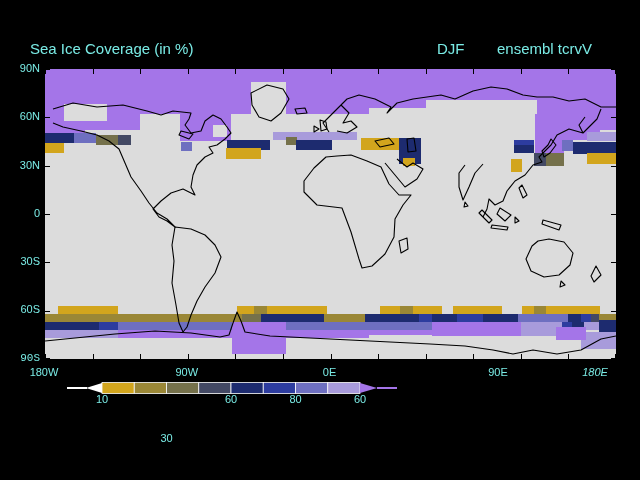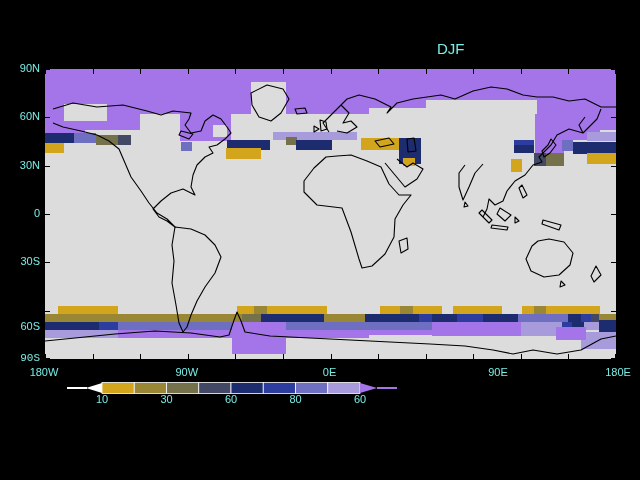--- a/index.html
+++ b/index.html
@@ -20,21 +20,23 @@
   #colorbar{position:absolute;left:60px;top:379px;width:345px;height:30px;}
   #colorbar svg{position:absolute;left:0;top:0;}
   .cb-label{position:absolute;top:14px;width:30px;margin-left:-15px;text-align:center;
             font-size:11px;color:#7AEBE5;}
 </style>
 </head>
 <body>
 
 <div id="screen">
 
+  <div id="plot-title" class="cyan">Sea Ice Coverage (in %)</div>
   <div id="season-label" class="cyan">DJF</div>
+  <div id="run-label" class="cyan">ensembl tcrvV</div>
 
   <div id="map-panel">
     <div id="cells-layer">
         <div class="cell" style="left: 0px; top: 0px; width: 571px; height: 45.1111px; background: rgb(164, 117, 232);"></div>
         <div class="cell" style="left: 0px; top: 45.1111px; width: 39.6528px; height: 19.3333px; background: rgb(164, 117, 232);"></div>
         <div class="cell" style="left: 39.6528px; top: 45.1111px; width: 55.5139px; height: 16.1111px; background: rgb(164, 117, 232);"></div>
         <div class="cell" style="left: 134.819px; top: 45.1111px; width: 50.7556px; height: 27.3889px; background: rgb(164, 117, 232);"></div>
         <div class="cell" style="left: 490.108px; top: 45.1111px; width: 28.55px; height: 38.6667px; background: rgb(164, 117, 232);"></div>
         <div class="cell" style="left: 518.658px; top: 45.1111px; width: 36.4806px; height: 25.7778px; background: rgb(164, 117, 232);"></div>
         <div class="cell" style="left: 555.139px; top: 45.1111px; width: 15.8611px; height: 16.1111px; background: rgb(164, 117, 232);"></div>
@@ -178,29 +180,29 @@
         <div class="tick" style="left: 566px; top: 0px; width: 5px; height: 1px;"></div>
       </div>
   </div>
 
   <div id="lat-labels">
       <div class="lat-label cyan" style="left: 4px; top: 63px;">90N</div>
       <div class="lat-label cyan" style="left: 4px; top: 111.333px;">60N</div>
       <div class="lat-label cyan" style="left: 4px; top: 159.667px;">30N</div>
       <div class="lat-label cyan" style="left: 4px; top: 208px;">0</div>
       <div class="lat-label cyan" style="left: 4px; top: 256.333px;">30S</div>
-      <div class="lat-label cyan" style="left: 4px; top: 321px;">60S</div>
+      <div class="lat-label cyan" style="left: 4px; top: 304px;">60S</div>
       <div class="lat-label cyan" style="left: 4px; top: 353px; font-family: Liberation Mono, monospace;">90S</div>
     </div>
   <div id="lon-labels">
       <div class="lon-label cyan" style="left: 22px; top: 367px;">180W</div>
       <div class="lon-label cyan" style="left: 164.75px; top: 367px;">90W</div>
       <div class="lon-label cyan" style="left: 307.5px; top: 367px;">0E</div>
       <div class="lon-label cyan" style="left: 476px; top: 367px;">90E</div>
-      <div class="lon-label cyan" style="left: 596px; top: 367px;">180E</div>
+      <div class="lon-label cyan" style="left: 573px; top: 367px; font-style: italic;">180E</div>
     </div>
 
   <div id="colorbar">
     <svg width="345" height="30" viewBox="0 0 345 30">
       <line id="cb-tail-left" x1="7" y1="9" x2="27" y2="9" stroke-width="2" stroke="#FFFFFF"></line>
       <polygon id="cb-arrow-left" points="42,4 26,9 42,14" fill="#FFFFFF"></polygon>
       <g id="cb-segments">
           <rect x="42" y="3.5" width="32.25" height="11" fill="#D2A51D" stroke="#FFFFFF" stroke-width="0.8"></rect>
           <rect x="74.25" y="3.5" width="32.25" height="11" fill="#9A8736" stroke="#FFFFFF" stroke-width="0.8"></rect>
           <rect x="106.5" y="3.5" width="32.25" height="11" fill="#75714B" stroke="#FFFFFF" stroke-width="0.8"></rect>
@@ -208,20 +210,20 @@
           <rect x="171" y="3.5" width="32.25" height="11" fill="#1D2B6F" stroke="#FFFFFF" stroke-width="0.8"></rect>
           <rect x="203.25" y="3.5" width="32.25" height="11" fill="#2D3C9F" stroke="#FFFFFF" stroke-width="0.8"></rect>
           <rect x="235.5" y="3.5" width="32.25" height="11" fill="#6E6FC0" stroke="#FFFFFF" stroke-width="0.8"></rect>
           <rect x="267.75" y="3.5" width="32.25" height="11" fill="#A89BDB" stroke="#FFFFFF" stroke-width="0.8"></rect>
         </g>
       <polygon id="cb-arrow-right" points="300,4 317,9 300,14" fill="#A475E8"></polygon>
       <line id="cb-tail-right" x1="317" y1="9" x2="337" y2="9" stroke-width="2" stroke="#A475E8"></line>
     </svg>
     <div id="cb-labels">
         <div class="cb-label" style="left: 42px;">10</div>
-        <div class="cb-label" style="left: 106.5px;">30</div>
+        <div class="cb-label" style="left: 106.5px; margin-top: 39px;">30</div>
         <div class="cb-label" style="left: 171px;">60</div>
         <div class="cb-label" style="left: 235.5px;">80</div>
         <div class="cb-label" style="left: 300px;">60</div>
       </div>
   </div>
 
 </div>
 
 </body></html>

